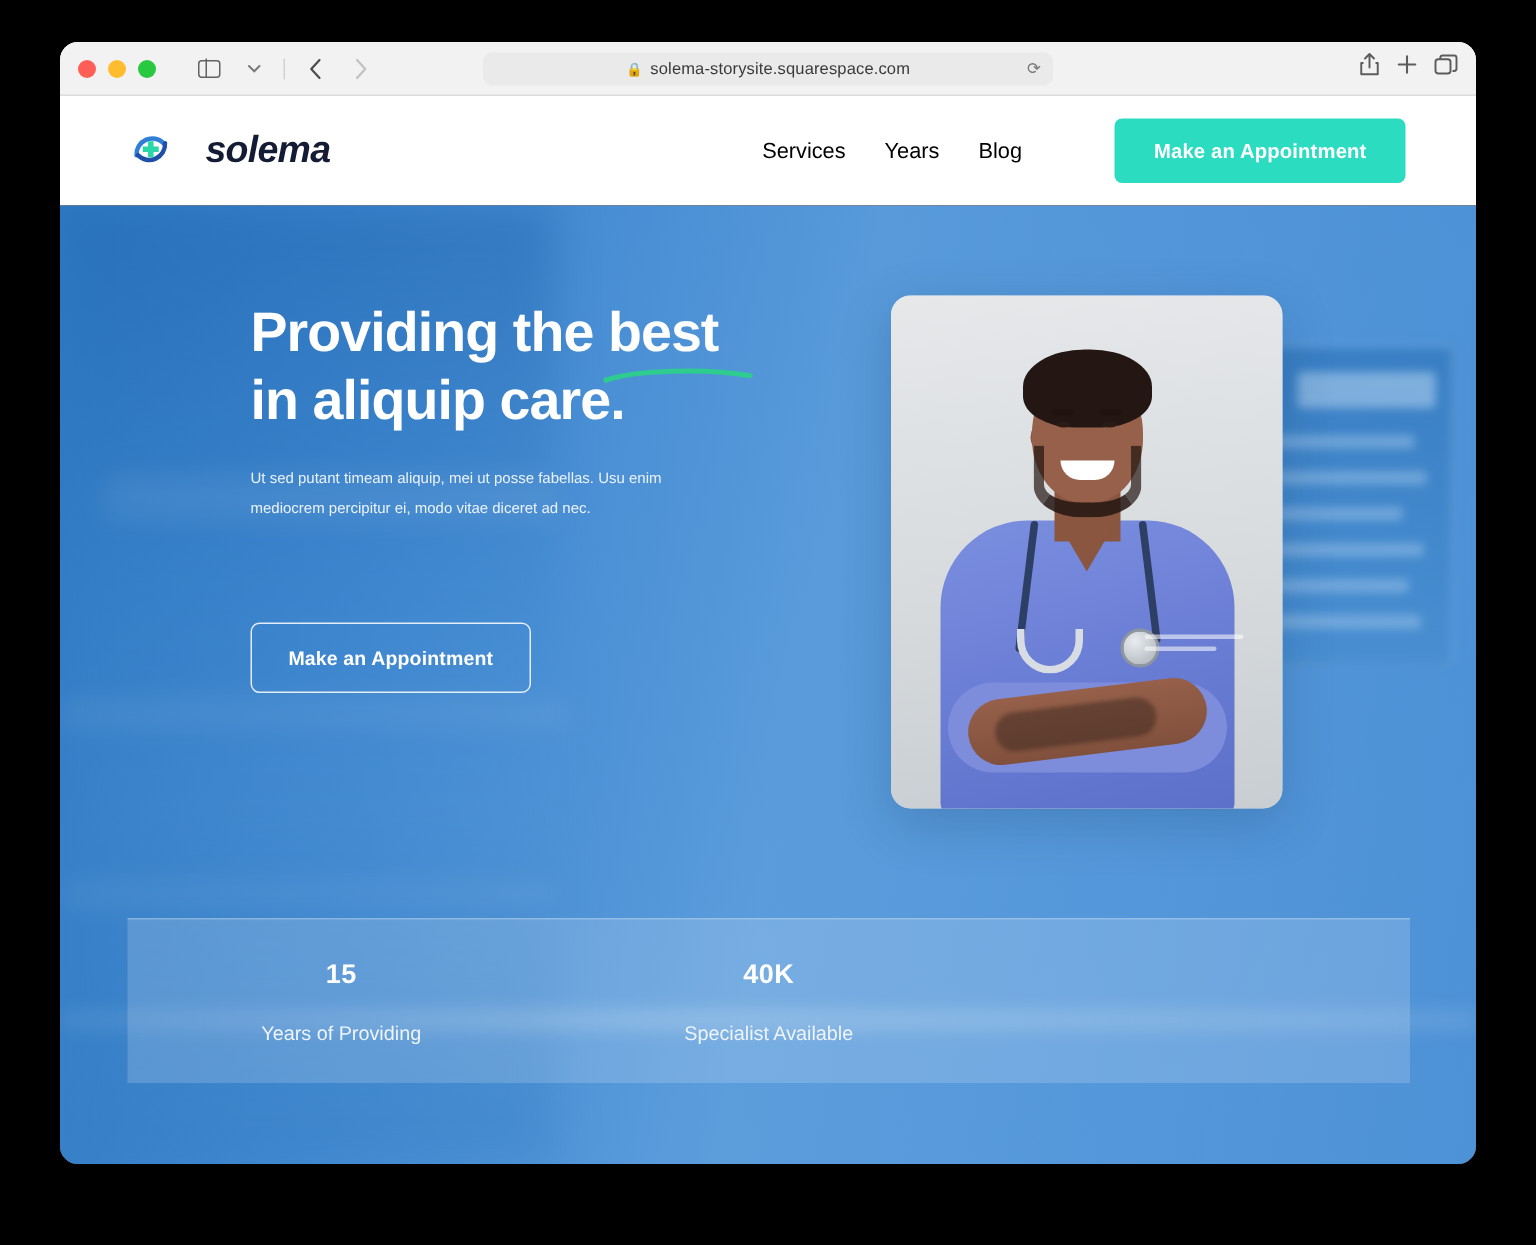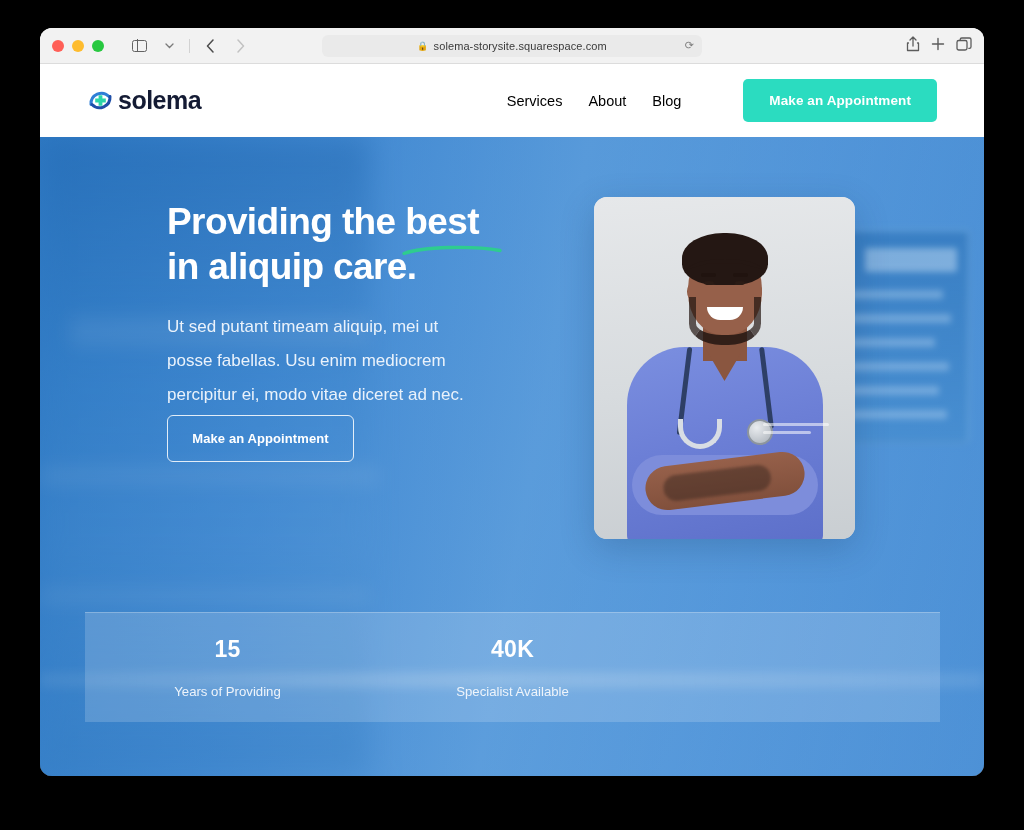--- a/index.html
+++ b/index.html
@@ -46,21 +46,21 @@
   .lock{ margin-right:5px; font-size:9px; color:#6b6b6b; }
   .reload{ position:absolute; right:8px; font-size:11px; color:#7a7a7a; }
 
   .right-btns{ margin-left:auto; display:flex; align-items:center; gap:11px; color:#5c5c5c; }
 
   
   .site-nav{
     height:73px; background:#fff; display:flex; align-items:center;
     padding:0 47px;
   }
-  .logo{ display:flex; align-items:center; gap:4px; }
+  .logo{ display:flex; gap:23px;font-style:italic; }
   .logo-text{ font-size:25px; font-weight:bold; color:#141b34; letter-spacing:-.5px; }
   .nav-links{ margin-left:auto; display:flex; align-items:center; gap:26px; }
   .nav-link{ font-size:14.5px; color:#000000; }
   .nav-cta{
     margin-left:36px; background:#2bdcc0; color:#fff; font-weight:bold;
     font-size:13.5px; padding:14px 26px; border-radius:5px; letter-spacing:.1px;
   }
 
   
   .hero{
@@ -99,21 +99,21 @@
 
   .headline{
     position:absolute; left:127px; top:62px;
     font-size:37px; font-weight:bold; line-height:1.22; color:#fff; letter-spacing:-.6px;
   }
   .best-wrap{ position:relative; display:inline-block; }
   .underline-svg{ position:absolute; left:-4px; bottom:-13px; width:102px; height:14px; }
 
   .hero-copy{
     position:absolute; left:127px; top:173px; width:300px;
-    font-size:17px; line-height:2.0; color:#eaf2fb;
+    font-size:10px; line-height:2.0; color:#eaf2fb;
   }
   .hero-btn{
     position:absolute; left:127px; top:278px;
     width:187px; height:47px; border:1.6px solid rgba(255,255,255,.85);
     border-radius:6px; display:flex; align-items:center; justify-content:center;
     color:#fff; font-size:13px; font-weight:bold; letter-spacing:.1px;
   }
 
   
   .portrait{
@@ -149,21 +149,21 @@
   .p-badge i:nth-child(2){ width:72%; }
 
   
   .stats{
     position:absolute; left:45px; top:475px; width:855px; height:110px;
     background:rgba(255,255,255,.17);
     border-top:1px solid rgba(255,255,255,.25);
     display:flex; align-items:center;
   }
   .stat{ flex:1; text-align:center; }
-  .stat-value{ font-size:23px; font-weight:bold; color:#fff; letter-spacing:.3px; }
+  .stat-value{ font-size:18px; font-weight:bold; color:#fff; letter-spacing:.3px; }
   .stat-label{ margin-top:21px; font-size:13.2px; color:#eef4fb; }
 </style>
 </head>
 <body>
 
 <div class="window">
 
   <div class="toolbar">
     <div class="traffic">
       <span class="dot red"></span>
@@ -225,21 +225,21 @@
       <svg width="27" height="27" viewBox="0 0 27 27">
         <path d="M4 17.5A10.5 10.5 0 0122 9.5" stroke="#2f7fd6" stroke-width="3" fill="none" stroke-linecap="round"></path>
         <path d="M23 9.5A10.5 10.5 0 015 17.5" stroke="#1f4fa8" stroke-width="3" fill="none" stroke-linecap="round"></path>
         <path d="M11.6 8.2h3.8v3.4h3.4v3.8h-3.4v3.4h-3.8v-3.4H8.2v-3.8h3.4z" fill="#2bd6a8"></path>
       </svg>
       <span class="logo-text">solema</span>
     </div>
 
     <div class="nav-links">
       <span class="nav-link">Services</span>
-      <span class="nav-link">About</span>
+      <span class="nav-link">Years</span>
       <span class="nav-link">Blog</span>
       <span class="nav-cta">Make an Appointment</span>
     </div>
   </div>
 
   <div class="hero">
     <div class="hero-bg">
       <div class="bg-base"></div>
       <div class="bg-corridor"></div>
       <div class="bg-streak" style="left:30px;top:180px;width:300px;height:30px;"></div>

